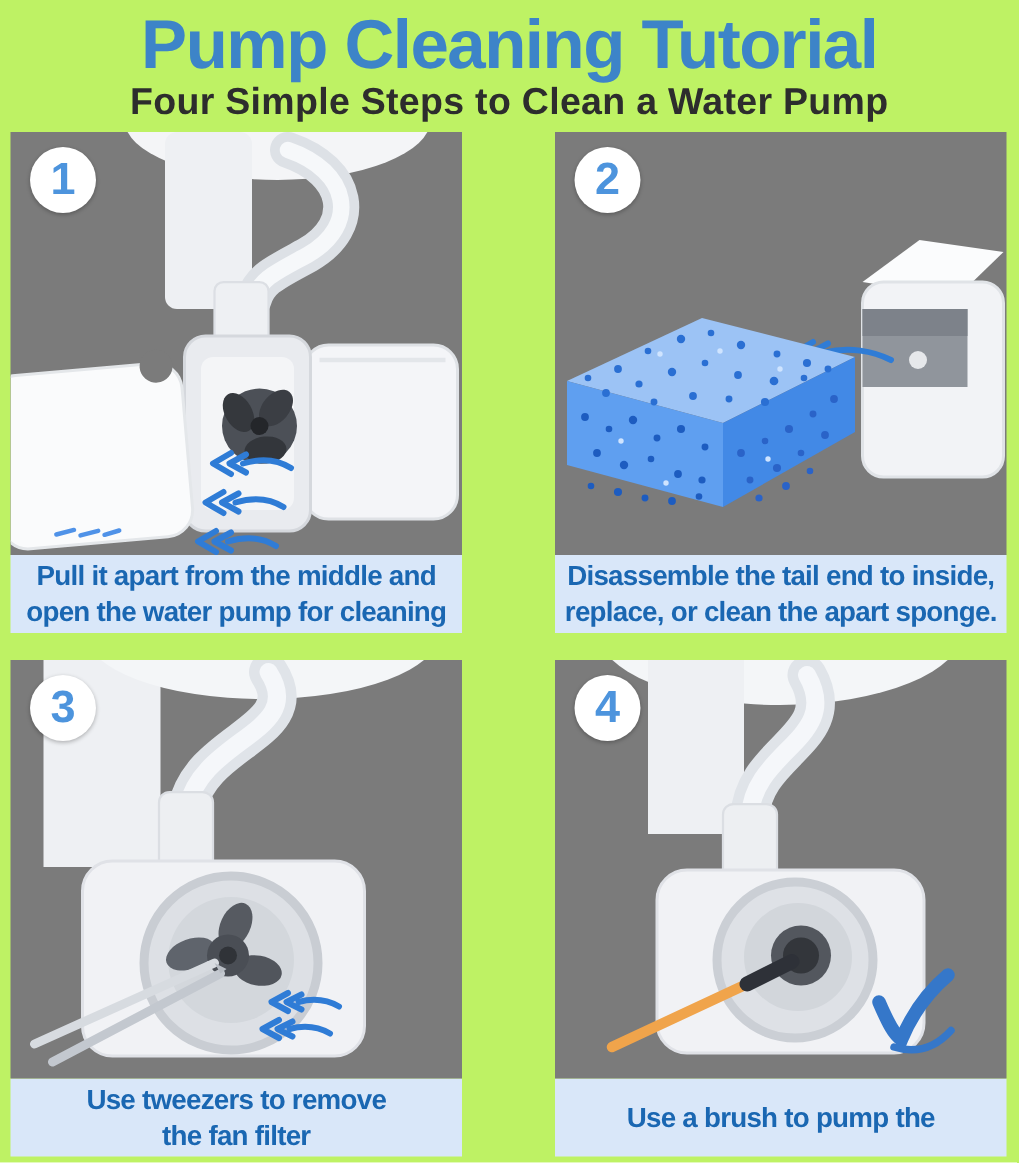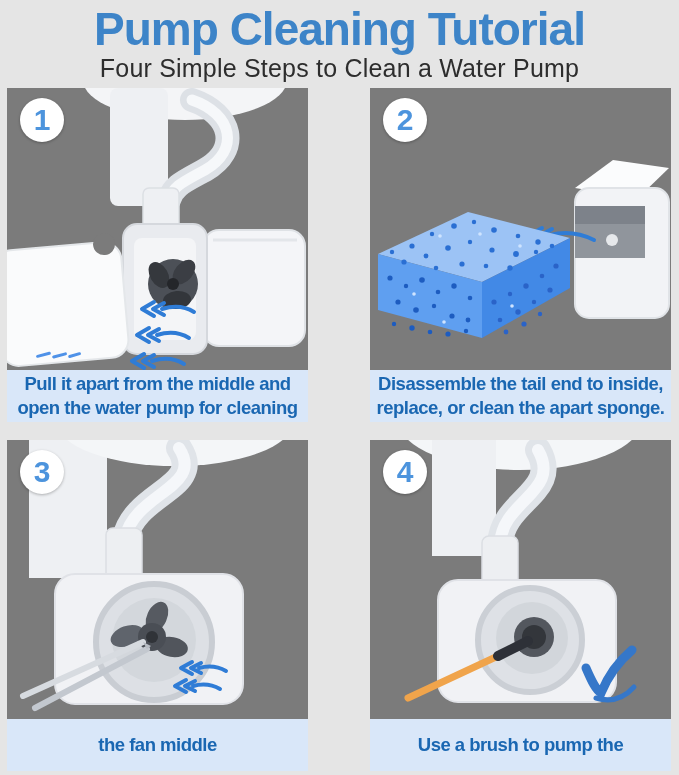--- a/index.html
+++ b/index.html
@@ -1,29 +1,29 @@
 <!DOCTYPE html>
 <html><head>
 <meta charset="utf-8">
 <style>
   html,body{margin:0;padding:0;background:#ffffff;}
   .page{
-    width:679px;height:775px;background:#e5e5e5;overflow:hidden;
+    width:679px;height:775px;background:#bef264;overflow:hidden;
     font-family:"Liberation Sans",sans-serif;position:relative;
   }
   
   .header{height:88px;text-align:center;}
   .title{
     margin:0;padding-top:5px;
     font-size:46px;line-height:48px;font-weight:bold;letter-spacing:-1px;
     color:#3d84c8;
   }
   .subtitle{
     margin:0;padding-top:1px;
-    font-size:25px;line-height:28px;font-weight:normal;letter-spacing:.2px;
+    font-size:25px;line-height:28px;font-weight:bold;letter-spacing:.2px;
     color:#2d2d2d;
   }
   
   .steps{
     display:grid;
     grid-template-columns:301px 301px;
     column-gap:62px;row-gap:18px;
     padding-left:7px;
   }
   .panel{position:relative;width:301px;}
@@ -255,21 +255,22 @@
             </g>
             <g transform="translate(168,240)">
               <path d="M11,0 L0,6 L11,12"></path>
                 <path d="M20,1 L10,6 L20,11"></path>
                 <path d="M18,6 C29,3 38,5 45,9"></path>
             </g>
           </g>
         </svg>
       </div>
       <div class="caption">
-        <span class="cap-line">the fan middle</span>
+        <span class="cap-line">Use tweezers to remove</span>
+        <span class="cap-line">the fan filter</span>
       </div>
     </div>
 
     <div class="panel row2">
       <div class="panel-image">
         <div class="badge">
           <span>4</span>
         </div>
         <svg viewBox="0 0 301 279" preserveAspectRatio="none">
           <g>

